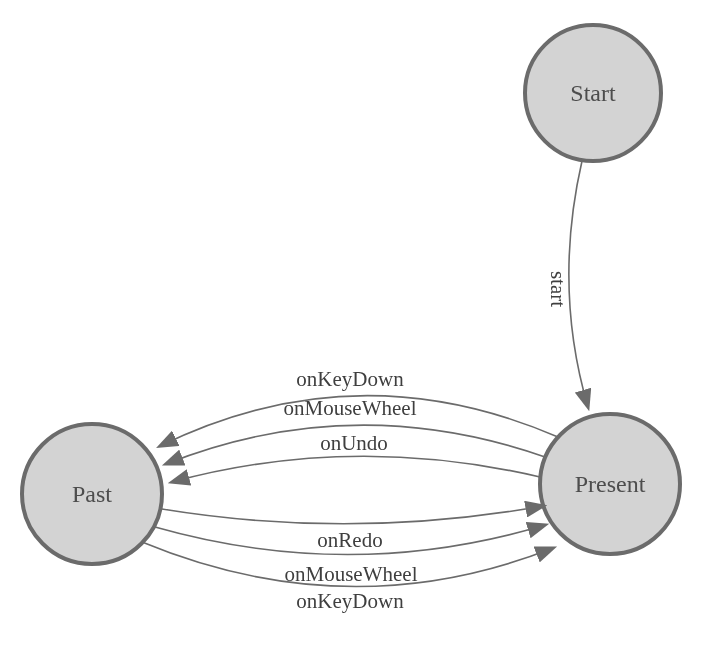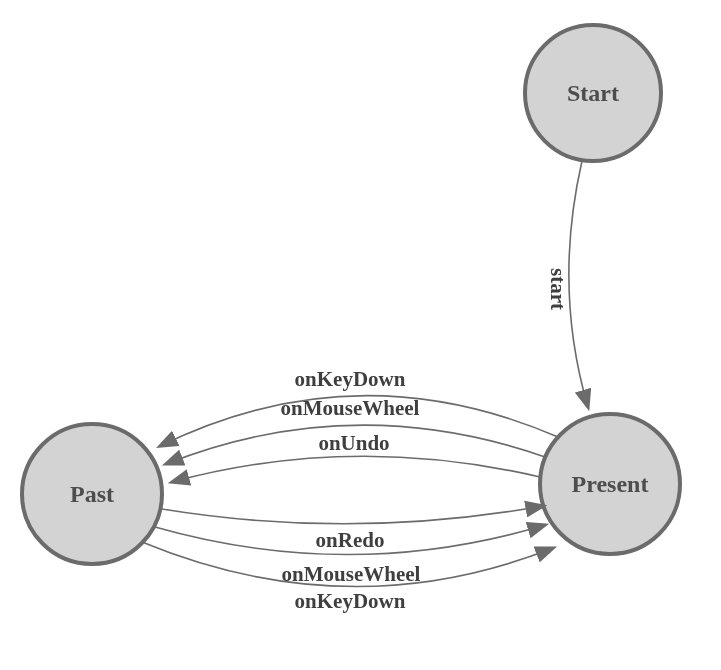--- a/index.html
+++ b/index.html
@@ -8,21 +8,20 @@
     background: #ffffff;
     width: 721px;
     height: 670px;
     overflow: hidden;
     font-family: "Liberation Serif", serif;
   }
   .canvas {
     position: relative;
     width: 689px;
     height: 670px;
-    font-weight: bold;
   }
   svg { display: block; }
   .edge {
     fill: none;
     stroke-width: 1.6px;
   }
   .node-circle {
     stroke-width: 4px;
   }
   .node-label {

